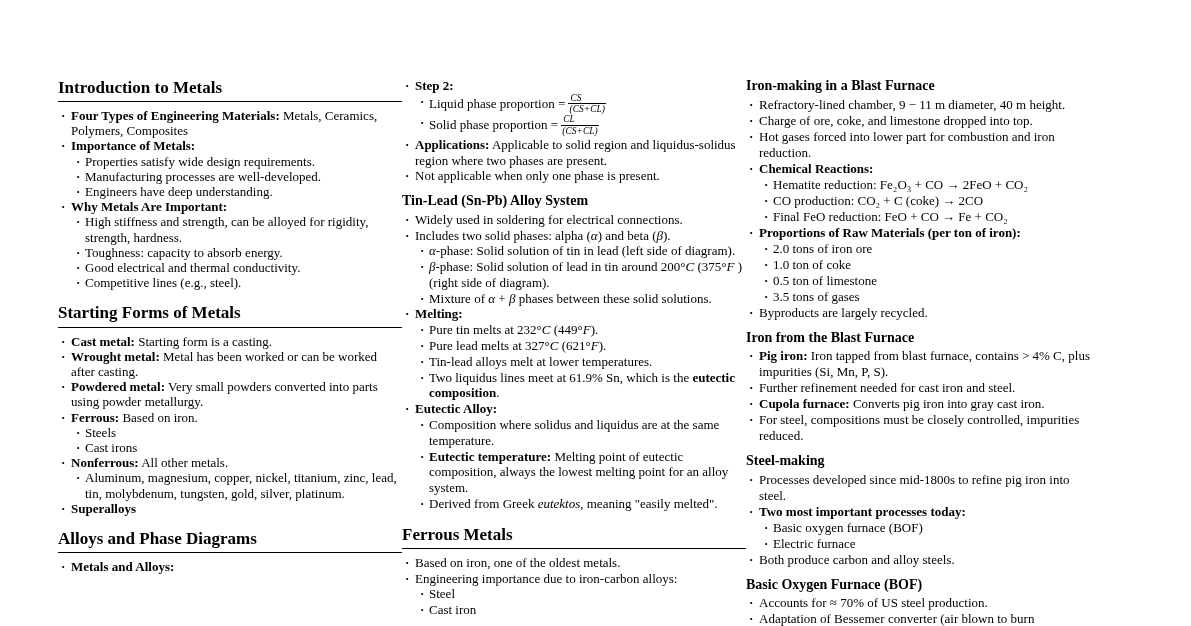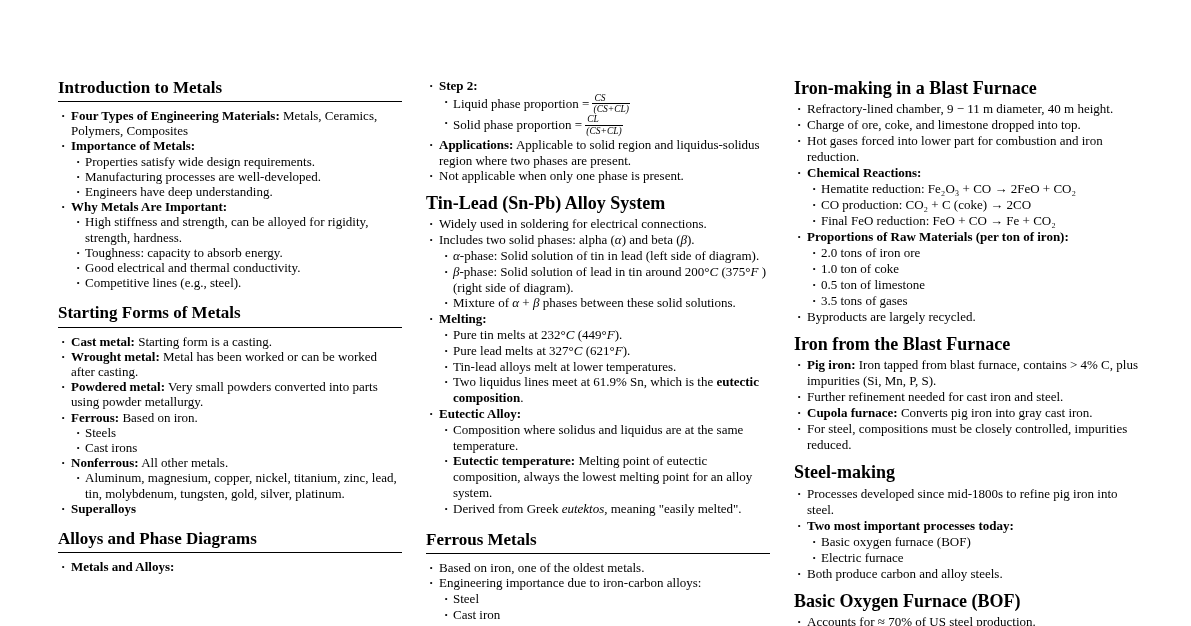--- a/index.html
+++ b/index.html
@@ -6,37 +6,36 @@
   html, body {
     margin: 0; padding: 0;
     width: 1191px; height: 626px;
     background: #ffffff;
     overflow: hidden;
     font-family: "Liberation Serif", "DejaVu Serif", serif;
     color: #000000;
   }
   .page {
     display: flex;
-    gap: 24px;
     padding: 78px 56px 0 58px;
     width: 1189px; height: 626px;
   }
   .col { width: 344px; flex: 0 0 344px; }
   .col > :first-child { margin-top: 0; }
 
   .h2 {
     font-size: 17px;
     font-weight: bold;
     line-height: 1.12;
     border-bottom: 1.6px solid #000;
     padding-bottom: 4px;
     margin: 13px 0 6px 0;
   }
   .h3 {
-    font-size: 18px;
+    font-size: 14px;
     font-weight: bold;
     line-height: 1.18;
     margin: 9px 0 2px 0;
   }
 
   .list { margin: 0; }
   .item {
     position: relative;
     font-size: 13px;
     line-height: 15.3px;

